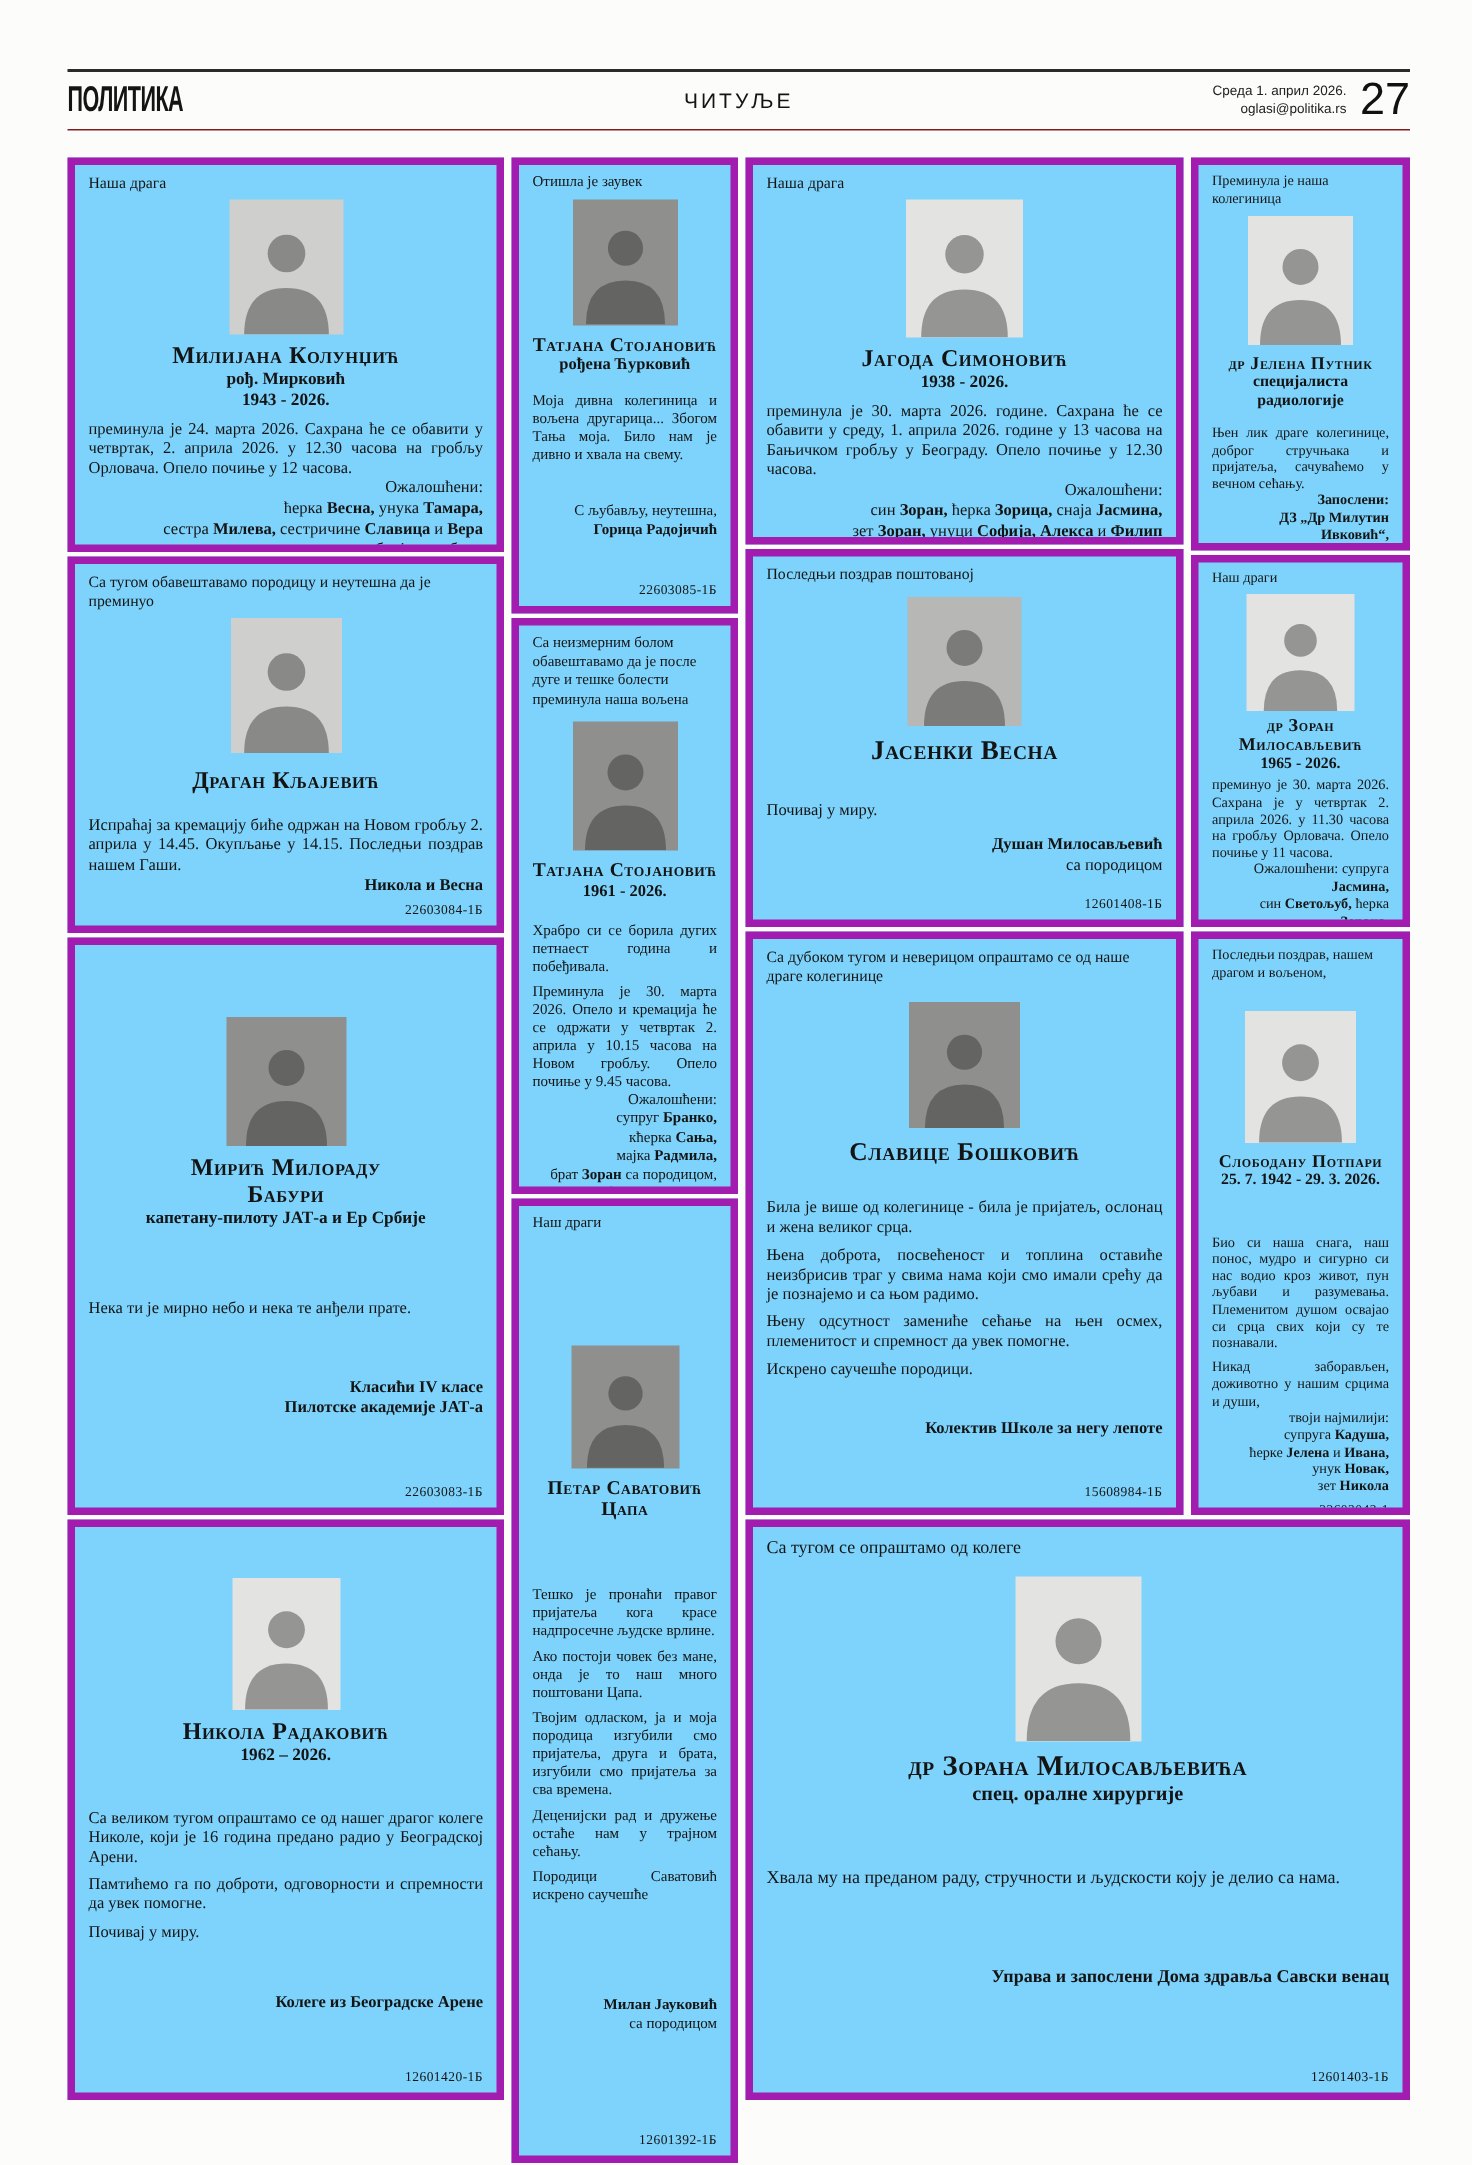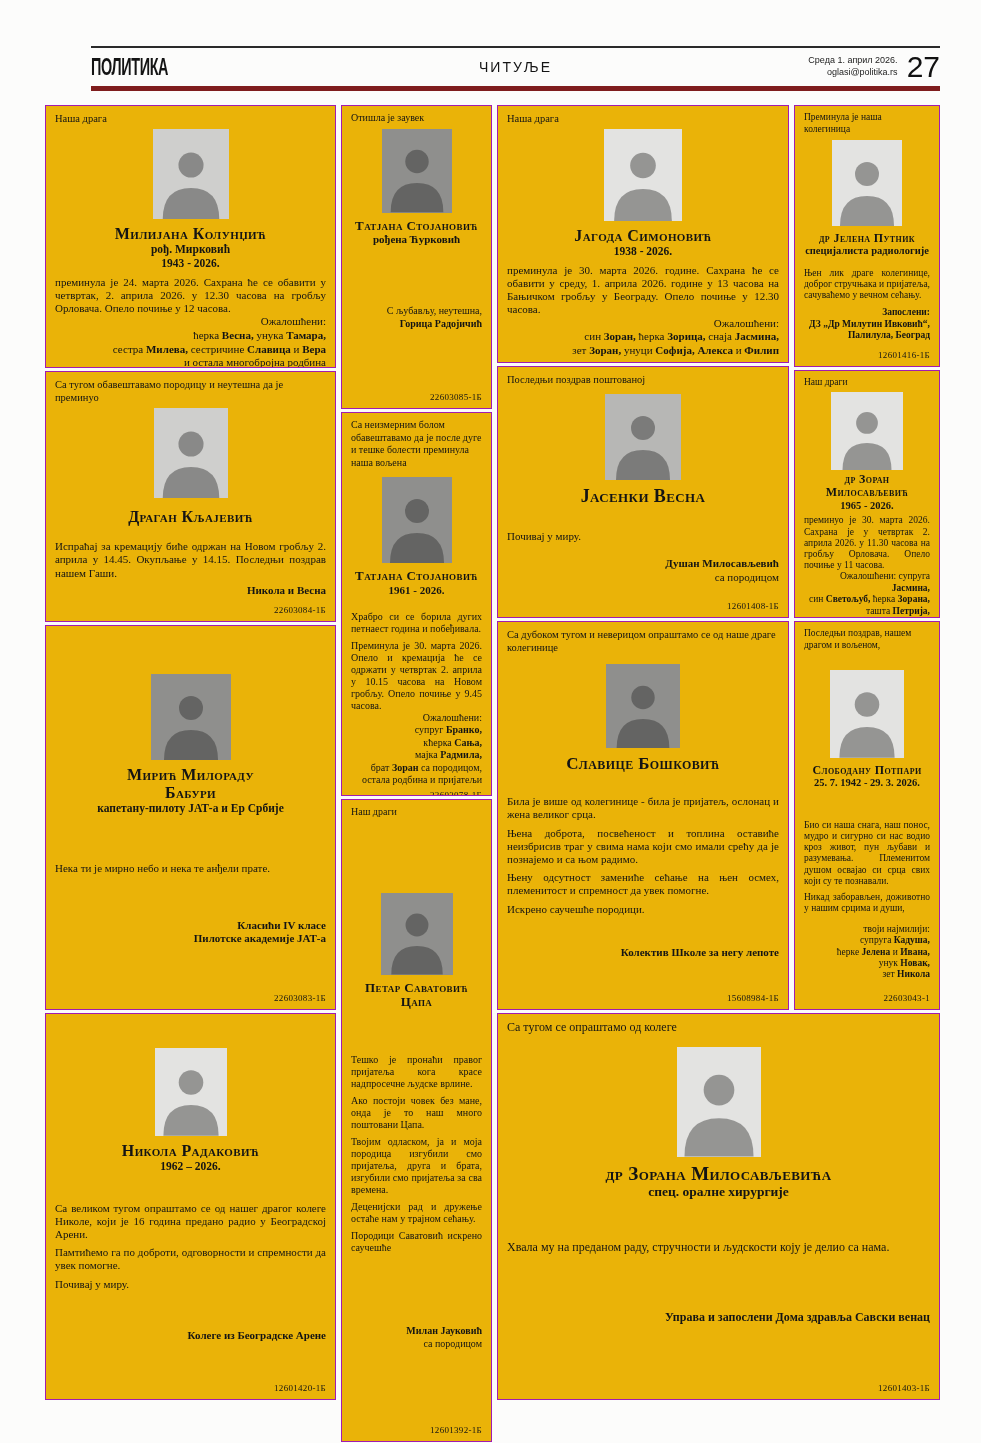--- a/index.html
+++ b/index.html
@@ -6,22 +6,22 @@
   body{
     width:981px;height:1443px;overflow:hidden;
     background:#fbfbfa;color:#141414;
     font-family:"Liberation Serif", serif;
   }
   .page{position:relative;width:981px;height:1443px;background:#fcfcfb;}
 
   
   .hdr{
     position:absolute;left:45px;right:41px;top:46px;height:38px;
-    border-top:2px solid #2a2a2a;border-bottom:5px solid #7f1d1d;
-    display:flex;align-items:center;justify-content:space-between;margin-left:46px;
+    border-top:2px solid #2a2a2a;border-bottom:1px solid #7f1d1d;
+    display:flex;align-items:center;justify-content:space-between;
   }
   .logo{
     font-family:"Liberation Sans", sans-serif;font-weight:bold;font-size:20px;
     letter-spacing:-0.5px;transform:scaleX(.72) scaleY(1.2);transform-origin:left center;
   }
   .section-title{
     position:absolute;left:50%;transform:translateX(-50%);
     font-family:"Liberation Sans", sans-serif;font-size:14px;letter-spacing:2px;
   }
   .hdr-right{display:flex;align-items:center;gap:9px;}
@@ -36,21 +36,21 @@
   .col{display:flex;flex-direction:column;gap:3px;}
   .c1{width:291px;}
   .c2{width:151px;}
   .rwrap{width:443px;display:flex;flex-direction:column;gap:3px;}
   .rcols{display:flex;gap:5px;align-items:flex-start;}
   .c3{width:292px;}
   .c4{width:146px;}
 
   
   .box{
-    box-sizing:border-box;border:1px solid #a21caf;background:#eab308;
+    box-sizing:border-box;border:5px solid #a21caf;background:#7dd3fc;
     padding:6px 9px;display:flex;flex-direction:column;overflow:hidden;width:100%;
   }
   .box > *{flex-shrink:0;}
   .intro{font-size:10.5px;line-height:1.25;text-align:left;}
   .photo{position:relative;margin:4px auto 0;overflow:hidden;}
   .ph-light{background:#e3e3e1;}
   .ph-mid{background:#cfcfcd;}
   .ph-gray{background:#b7b7b5;}
   .ph-dark{background:#8f8f8d;}
   .sil{position:absolute;bottom:0;left:0;width:100%;height:86%;}
@@ -186,20 +186,21 @@
       <article class="box" style="height:304px">
         <div class="intro">Отишла је заувек</div>
         <div class="photo ph-dark" style="width:70px;height:84px">
           <svg class="sil" viewBox="0 0 60 74" preserveAspectRatio="xMidYMax meet">
               <circle cx="30" cy="22" r="12"></circle>
               <path d="M3 74 Q3 44 30 44 Q57 44 57 74 Z"></path>
             </svg>
         </div>
         <h2 class="name">Татјана Стојановић</h2>
         <div class="sub">рођена Ћурковић</div>
+        <p class="bp" style="margin-top:12px">Моја дивна колегиница и вољена другарица... Збогом Тања моја. Било нам је дивно и хвала на свему.</p>
         <div class="closing">
           <div class="ln"><span>С љубављу, неутешна,</span></div>
           <div class="ln"><span class="b">Горица Радојичић</span></div>
         </div>
         <div class="ref">22603085-1Б</div>
       </article>
 
       <article class="box" style="height:384px">
         <div class="intro">Са неизмерним болом обавештавамо да је после дуге и тешке болести преминула наша вољена</div>
         <div class="photo ph-dark" style="width:70px;height:86px;margin-top:8px">

